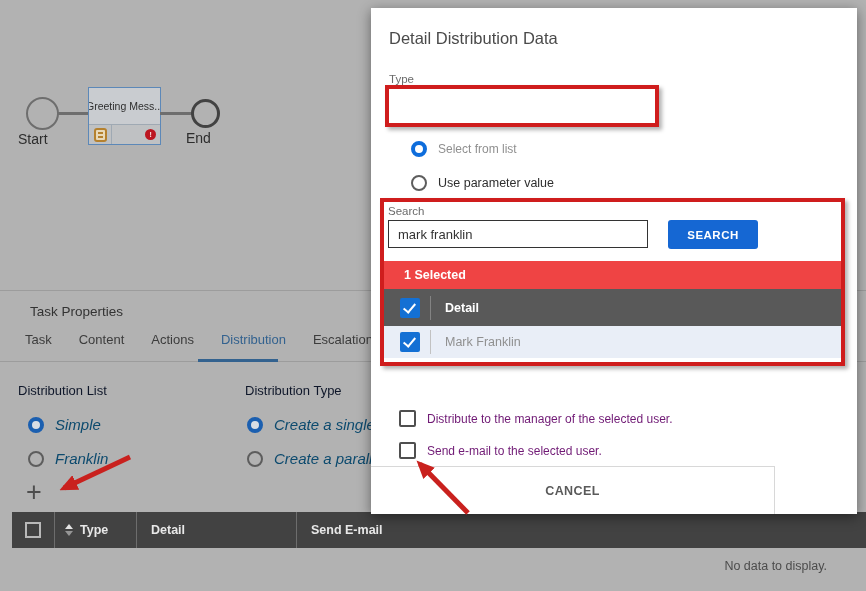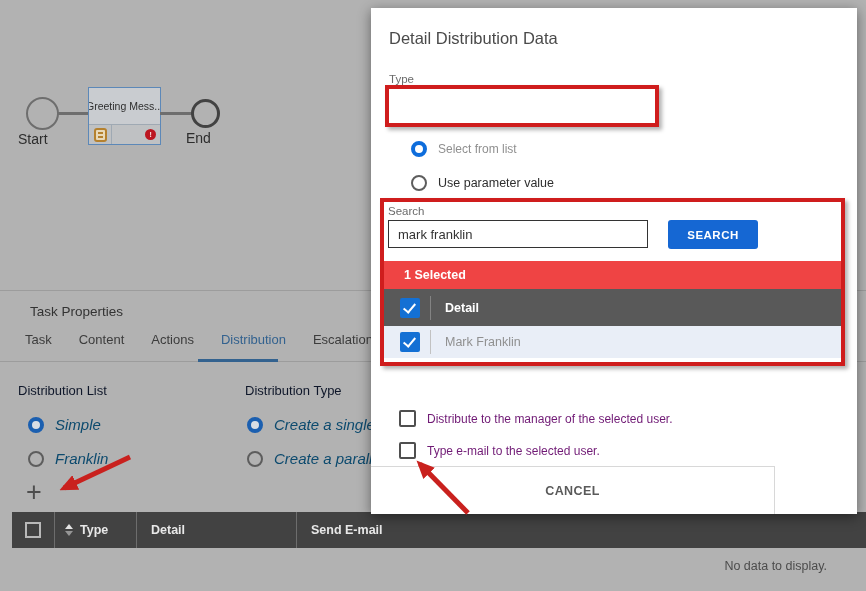--- a/index.html
+++ b/index.html
@@ -212,21 +212,21 @@
     <span class="list-row-label">Mark Franklin</span>
   </div>
   <div class="abs redbox redbox2"></div>
 
   <div class="abs m-cb-row m-cb1">
     <span class="checkbox"></span>
     <span class="m-cb-label">Distribute to the manager of the selected user.</span>
   </div>
   <div class="abs m-cb-row m-cb2">
     <span class="checkbox"></span>
-    <span class="m-cb-label">Type e-mail to the selected user.</span>
+    <span class="m-cb-label">Send e-mail to the selected user.</span>
   </div>
 
   <div class="abs m-footer">
     <div class="half cancel">CANCEL</div>
   </div>
 </div>
 
 <svg class="abs arrows" viewBox="0 0 866 591">
   <defs>
     <marker id="ah" markerUnits="userSpaceOnUse" markerWidth="18" markerHeight="16" refX="13" refY="8" orient="auto">

